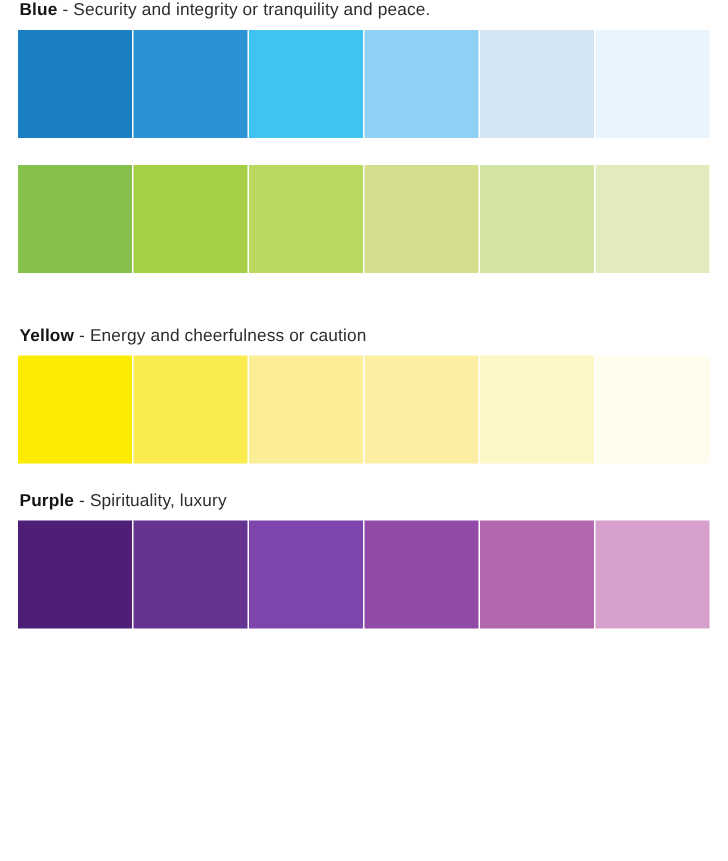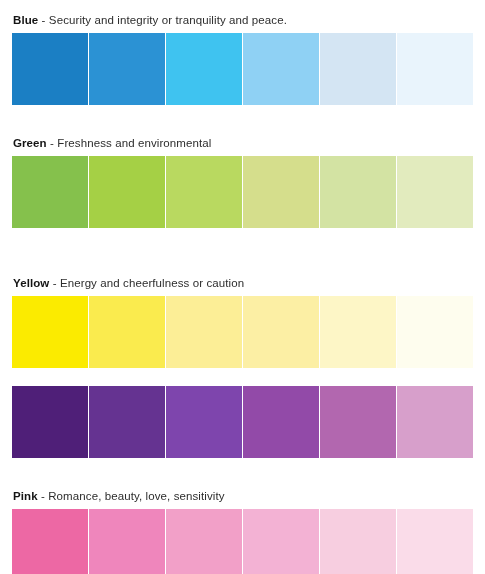--- a/index.html
+++ b/index.html
@@ -24,21 +24,21 @@
     width: 485px;
     box-sizing: border-box;
     padding: 0 12px 0 12px;
   }
   .row-label {
     font-size: 11.5px;
     line-height: 13px;
     color: #2d2d2d;
     letter-spacing: 0.1px;
     white-space: nowrap;
-    padding-top: 14px;
+    padding-top: 1px;
     padding-bottom: 6px;
     padding-left: 1px;
   }
   .row-label .name {
     font-weight: bold;
     color: #141414;
   }
   .row-label .dash {
     font-weight: normal;
   }
@@ -77,23 +77,20 @@
       <div class="swatch" style="background-color: rgb(43, 146, 212);"></div>
       <div class="swatch" style="background-color: rgb(63, 195, 240);"></div>
       <div class="swatch" style="background-color: rgb(143, 209, 244);"></div>
       <div class="swatch" style="background-color: rgb(212, 229, 243);"></div>
       <div class="swatch" style="background-color: rgb(233, 244, 252);"></div>
     </div>
   </div>
   <div class="row-gap"></div>
 
   <div class="color-row">
-    <div class="row-label" style="color: rgb(45, 45, 45);">
-      <span class="name">Green</span><span class="dash"> - </span><span class="desc">Freshness and environmental</span>
-    </div>
     <div class="swatch-strip">
       <div class="swatch" style="background-color: rgb(133, 193, 76);"></div>
       <div class="swatch" style="background-color: rgb(165, 208, 69);"></div>
       <div class="swatch" style="background-color: rgb(185, 217, 96);"></div>
       <div class="swatch" style="background-color: rgb(213, 222, 140);"></div>
       <div class="swatch" style="background-color: rgb(211, 227, 163);"></div>
       <div class="swatch" style="background-color: rgb(226, 235, 190);"></div>
     </div>
   </div>
   <div class="row-gap"></div>
@@ -107,39 +104,29 @@
       <div class="swatch" style="background-color: rgb(250, 235, 78);"></div>
       <div class="swatch" style="background-color: rgb(252, 238, 150);"></div>
       <div class="swatch" style="background-color: rgb(252, 239, 164);"></div>
       <div class="swatch" style="background-color: rgb(253, 246, 198);"></div>
       <div class="swatch" style="background-color: rgb(254, 253, 238);"></div>
     </div>
   </div>
   <div class="row-gap"></div>
 
   <div class="color-row">
+    <div class="row-label" style="color: rgb(45, 45, 45);">
+      <span class="name">Purple</span><span class="dash"> - </span><span class="desc">Spirituality, luxury</span>
+    </div>
     <div class="swatch-strip">
       <div class="swatch" style="background-color: rgb(79, 31, 120);"></div>
       <div class="swatch" style="background-color: rgb(101, 51, 145);"></div>
       <div class="swatch" style="background-color: rgb(126, 69, 173);"></div>
       <div class="swatch" style="background-color: rgb(146, 74, 168);"></div>
       <div class="swatch" style="background-color: rgb(178, 103, 175);"></div>
       <div class="swatch" style="background-color: rgb(215, 159, 203);"></div>
     </div>
   </div>
   <div class="row-gap"></div>
 
-  <div class="color-row">
-    <div class="row-label" style="color: rgb(45, 45, 45);">
-      <span class="name">Pink</span><span class="dash"> - </span><span class="desc">Romance, beauty, love, sensitivity</span>
-    </div>
-    <div class="swatch-strip">
-      <div class="swatch" style="background-color: rgb(237, 104, 164);"></div>
-      <div class="swatch" style="background-color: rgb(239, 134, 188);"></div>
-      <div class="swatch" style="background-color: rgb(242, 160, 200);"></div>
-      <div class="swatch" style="background-color: rgb(243, 178, 212);"></div>
-      <div class="swatch" style="background-color: rgb(247, 206, 224);"></div>
-      <div class="swatch" style="background-color: rgb(250, 220, 233);"></div>
-    </div>
-  </div>
   <div class="row-gap-last"></div>
 
 </div>
 
 </body></html>

